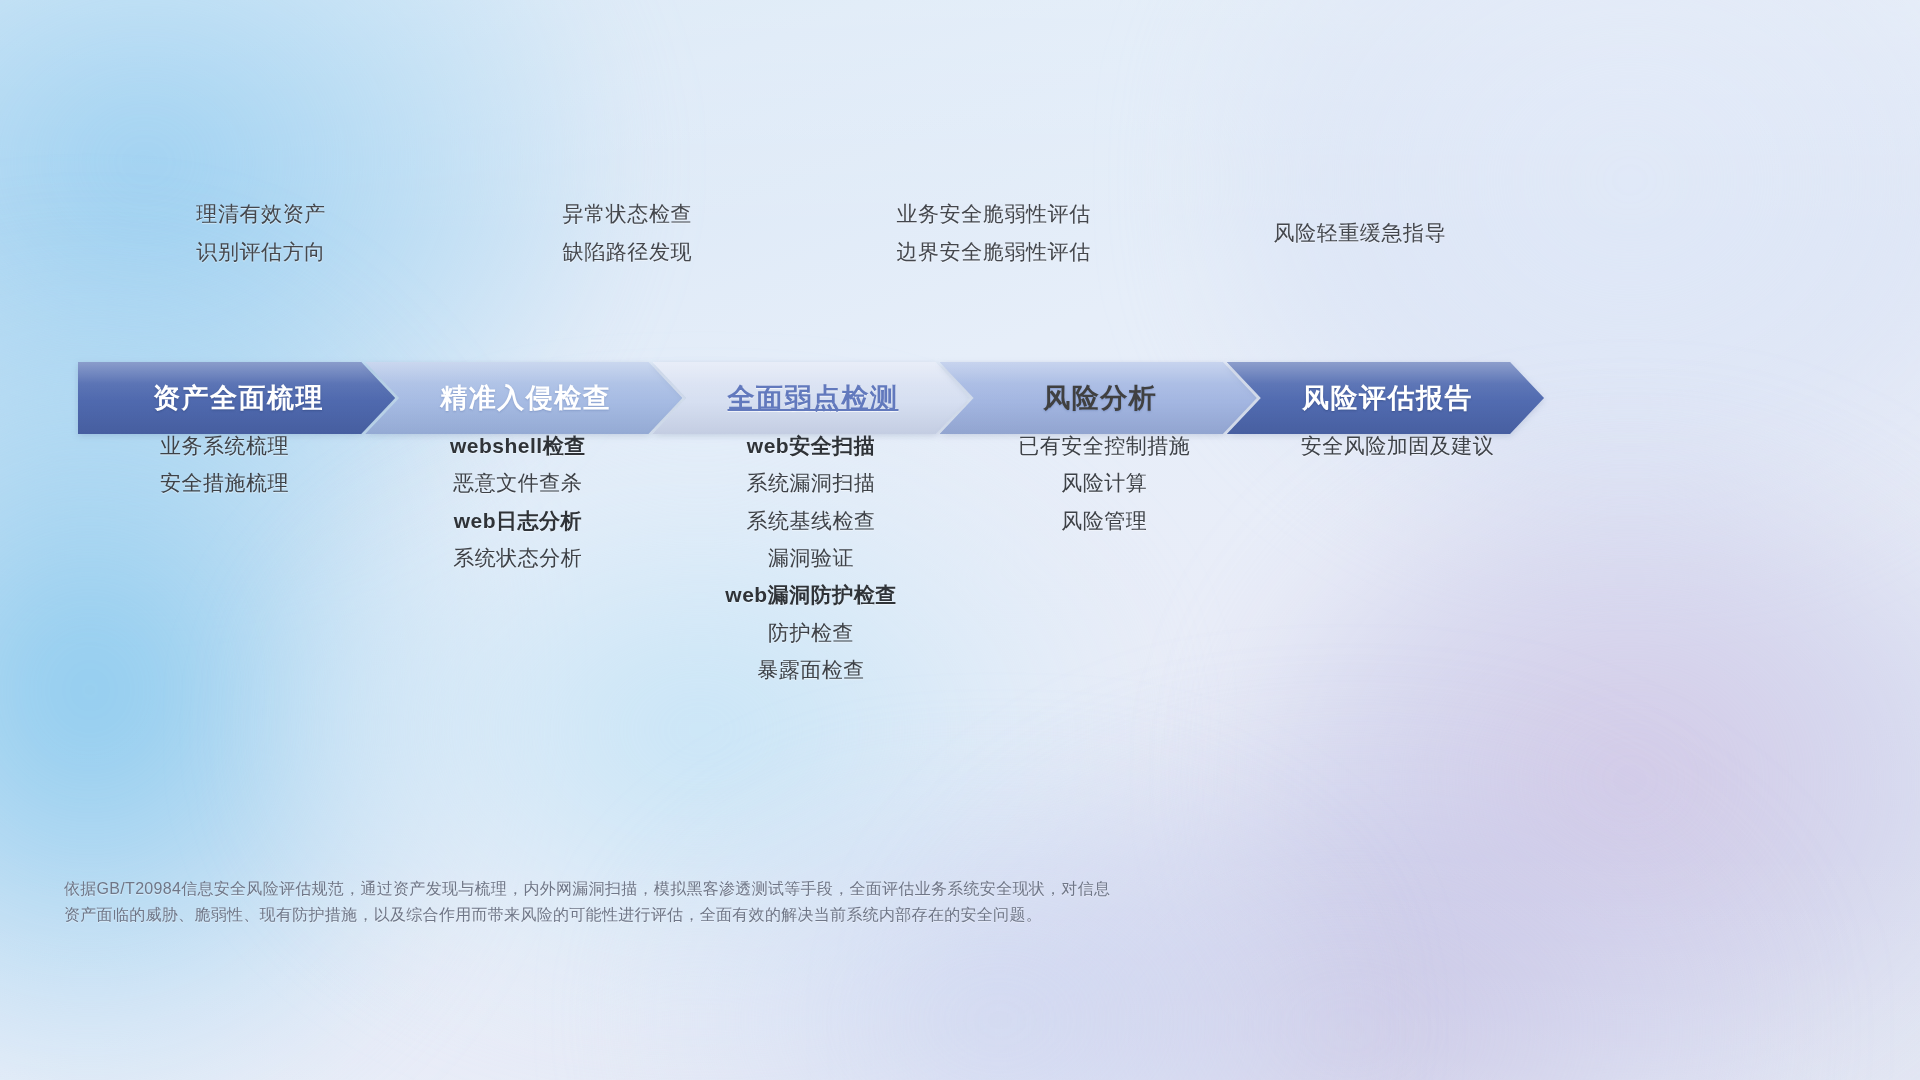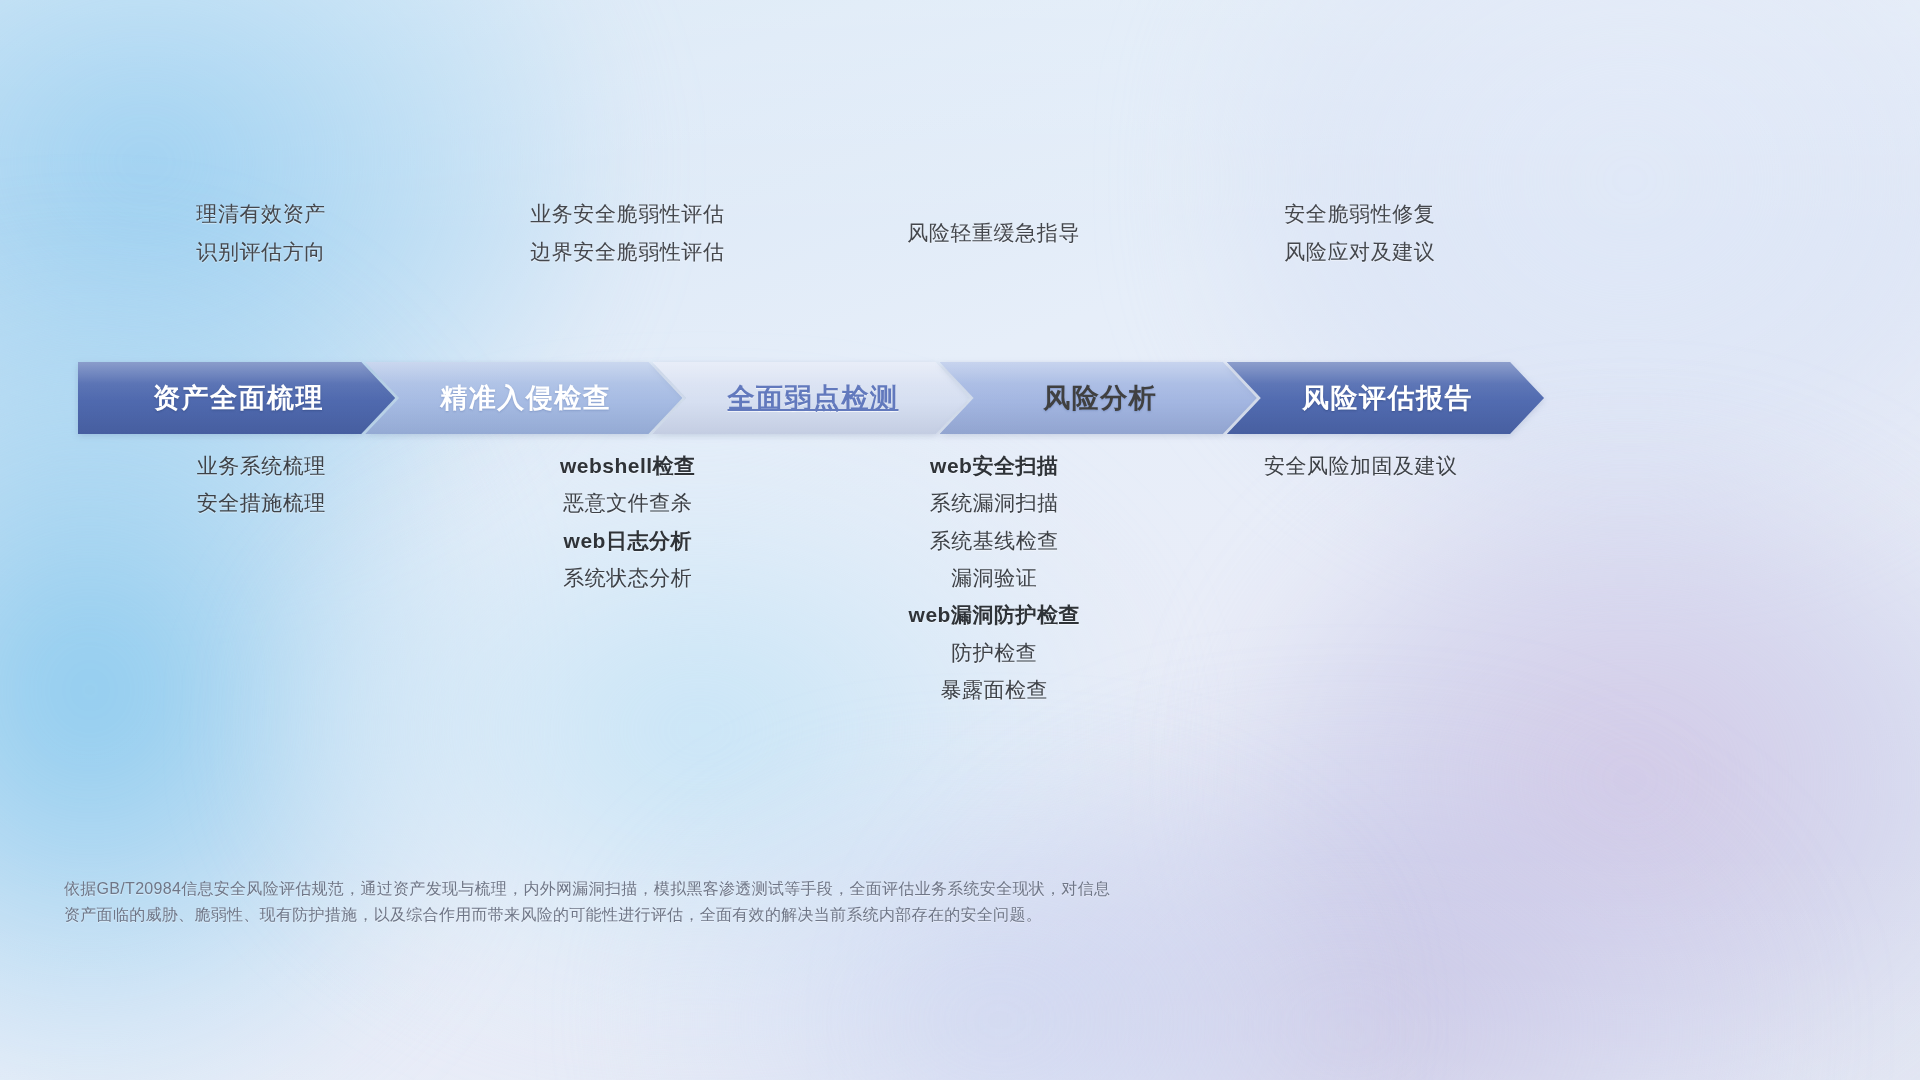--- a/index.html
+++ b/index.html
@@ -92,21 +92,21 @@
   .chev.c2 .lbl   { color:#ffffff; text-shadow:0 1px 2px rgba(90,115,170,.40); }
   .chev.c3 .shape { background:linear-gradient(180deg,#dfe6f5 0%, #d6dff1 55%, #ced8ee 100%); }
   .chev.c3 .lbl   { color:#6279bd; text-shadow:0 1px 1px rgba(255,255,255,.65);text-decoration:underline; }
   .chev.c4 .shape { background:linear-gradient(180deg,#afc1e7 0%, #a3b6e1 55%, #99addb 100%); }
   .chev.c4 .lbl   { color:#404040; text-shadow:0 1px 2px rgba(85,110,165,.42); }
   .chev.c5 .shape { background:linear-gradient(180deg,#5b74b6 0%, #516bb0 55%, #4b64a9 100%); }
   .chev.c5 .lbl   { color:#ffffff; text-shadow:0 1px 2px rgba(40,60,110,.45); }
 
   
   .botrow {
-    position:absolute; left:78px; top:452px; width:1466px; height:260px;
+    position:absolute; left:78px; top:432px; width:1466px; height:260px;
     display:flex; align-items:flex-start;
   }
   .botcol { flex:1 1 0; display:flex; flex-direction:column; align-items:center; gap:9px; }
   .botline {
     font-size:21px; color:#3e4248; letter-spacing:.5px; line-height:1.35;
     white-space:nowrap; text-shadow:0 1px 1px rgba(255,255,255,.5);
   }
   .botline.strong { font-weight:700; color:#2f3338; }
 
   
@@ -134,34 +134,34 @@
 
 <div id="stage">
 
   <div class="toprow">
 
     <div class="topcol">
       <div class="topline">理清有效资产</div>
       <div class="topline">识别评估方向</div>
     </div>
 
+    <div class="topcol">
+      <div class="topline">异常状态检查</div>
+      <div class="topline">缺陷路径发现</div>
+    </div>
 
     <div class="topcol">
       <div class="topline">业务安全脆弱性评估</div>
       <div class="topline">边界安全脆弱性评估</div>
     </div>
 
     <div class="topcol">
       <div class="topline">风险轻重缓急指导</div>
     </div>
 
-    <div class="topcol">
-      <div class="topline">安全脆弱性修复</div>
-      <div class="topline">风险应对及建议</div>
-    </div>
 
   </div>
 
   <div class="band">
 
     <div class="chev c1 first">
       <span class="shape"></span>
       <span class="lbl">资产全面梳理</span>
     </div>
 
@@ -204,20 +204,25 @@
     <div class="botcol">
       <div class="botline strong">web安全扫描</div>
       <div class="botline">系统漏洞扫描</div>
       <div class="botline">系统基线检查</div>
       <div class="botline">漏洞验证</div>
       <div class="botline strong">web漏洞防护检查</div>
       <div class="botline">防护检查</div>
       <div class="botline">暴露面检查</div>
     </div>
 
+    <div class="botcol">
+      <div class="botline">已有安全控制措施</div>
+      <div class="botline">风险计算</div>
+      <div class="botline">风险管理</div>
+    </div>
 
     <div class="botcol">
       <div class="botline">安全风险加固及建议</div>
     </div>
 
   </div>
 
   <div class="footer">
     <p>依据GB/T20984信息安全风险评估规范，通过资产发现与梳理，内外网漏洞扫描，模拟黑客渗透测试等手段，全面评估业务系统安全现状，对信息</p>
     <p>资产面临的威胁、脆弱性、现有防护措施，以及综合作用而带来风险的可能性进行评估，全面有效的解决当前系统内部存在的安全问题。</p>

